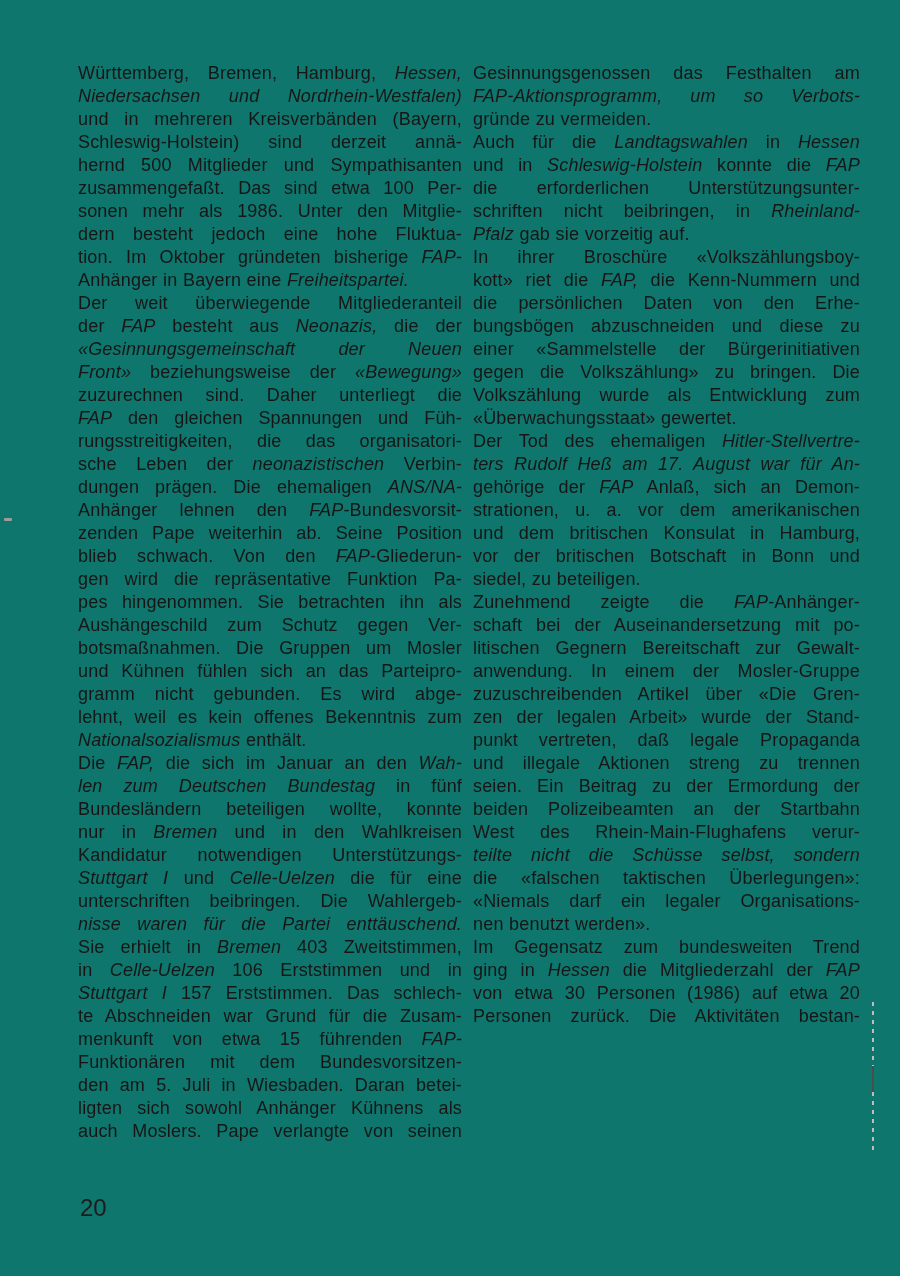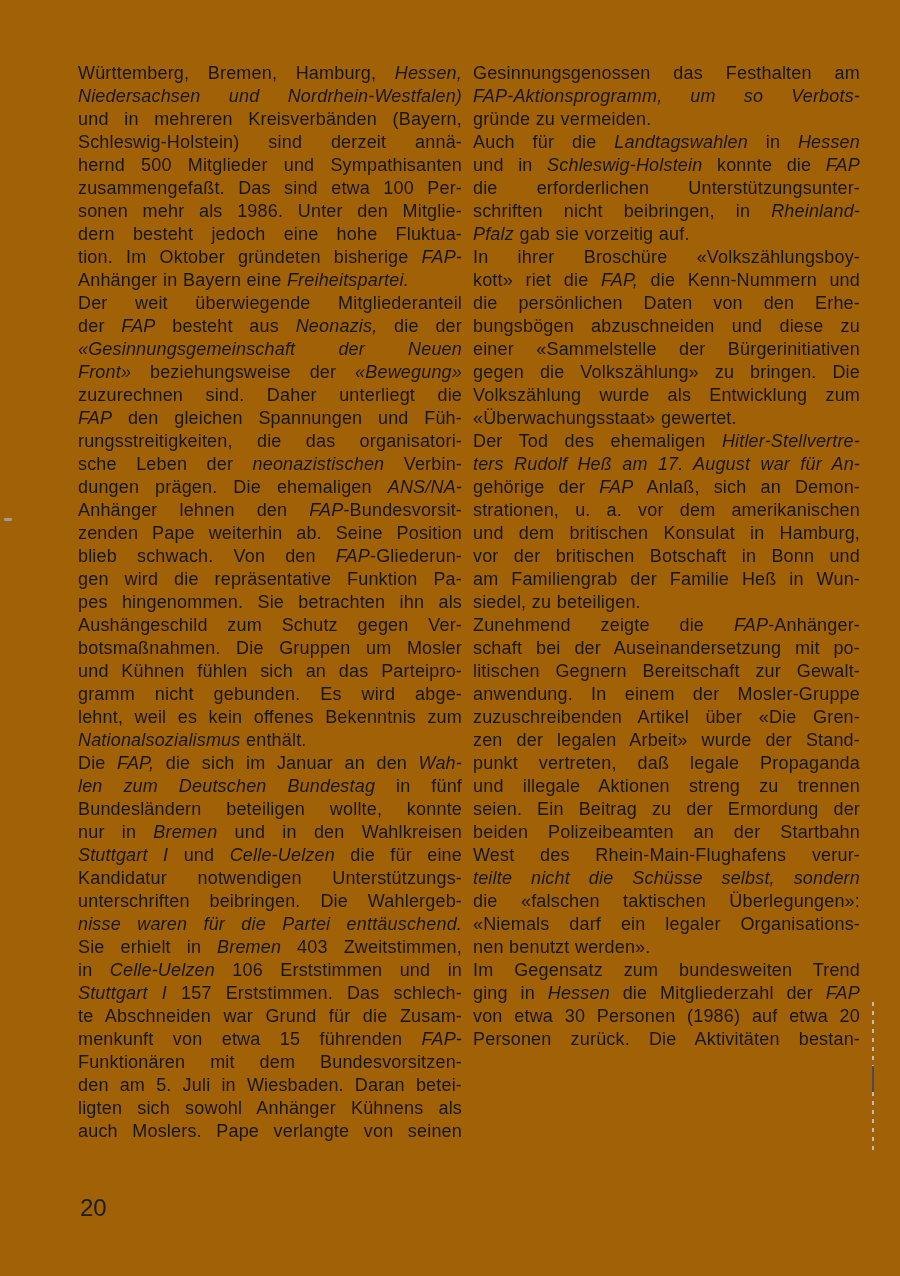--- a/index.html
+++ b/index.html
@@ -6,21 +6,21 @@
   body {
     width: 900px; height: 1276px;
     background: #ffffff;
     position: relative;
     font-family: "Liberation Sans", "DejaVu Sans", sans-serif;
     color: #161616;
     overflow: hidden;
   }
   .page {
     position: absolute; inset: 0;
-    background: #a16207;
+    background: #0f766e;
     padding-left: 44px;
   }
   .col {
     position: absolute;
     top: 62px;
     font-size: 18px;
     line-height: 23px;
     letter-spacing: 0.01em;
   }
   .col-left  { left: 78px;  width: 384px; }
@@ -96,22 +96,22 @@
         <div class="line"><span>und Kühnen fühlen sich an das Parteipro-</span></div>
         <div class="line"><span>gramm nicht gebunden. Es wird abge-</span></div>
         <div class="line"><span>lehnt, weil es kein offenes Bekenntnis zum</span></div>
         <div class="line end"><span class="seg-i">Nationalsozialismus</span><span> enthält.</span></div>
       </div>
       <div class="para">
         <div class="line"><span>Die </span><span class="seg-i">FAP,</span><span> die sich im Januar an den </span><span class="seg-i">Wah-</span></div>
         <div class="line"><span class="seg-i">len zum Deutschen Bundestag</span><span> in fünf</span></div>
         <div class="line"><span>Bundesländern beteiligen wollte, konnte</span></div>
         <div class="line"><span>nur in </span><span class="seg-i">Bremen</span><span> und in den Wahlkreisen</span></div>
+        <div class="line"><span>Kandidatur notwendigen Unterstützungs-</span></div>
         <div class="line"><span class="seg-i">Stuttgart I</span><span> und </span><span class="seg-i">Celle-Uelzen</span><span> die für eine</span></div>
-        <div class="line"><span>Kandidatur notwendigen Unterstützungs-</span></div>
         <div class="line"><span>unterschriften beibringen. Die Wahlergeb-</span></div>
         <div class="line"><span class="seg-i">nisse waren für die Partei enttäuschend.</span></div>
         <div class="line"><span>Sie erhielt in </span><span class="seg-i">Bremen</span><span> 403 Zweitstimmen,</span></div>
         <div class="line"><span>in </span><span class="seg-i">Celle-Uelzen</span><span> 106 Erststimmen und in</span></div>
         <div class="line"><span class="seg-i">Stuttgart I</span><span> 157 Erststimmen. Das schlech-</span></div>
         <div class="line"><span>te Abschneiden war Grund für die Zusam-</span></div>
         <div class="line"><span>menkunft von etwa 15 führenden </span><span class="seg-i">FAP-</span></div>
         <div class="line"><span>Funktionären mit dem Bundesvorsitzen-</span></div>
         <div class="line"><span>den am 5. Juli in Wiesbaden. Daran betei-</span></div>
         <div class="line"><span>ligten sich sowohl Anhänger Kühnens als</span></div>
@@ -142,21 +142,20 @@
         <div class="line"><span>Volkszählung wurde als Entwicklung zum</span></div>
         <div class="line end"><span>«Überwachungsstaat» gewertet.</span></div>
       </div>
       <div class="para">
         <div class="line"><span>Der Tod des ehemaligen </span><span class="seg-i">Hitler-Stellvertre-</span></div>
         <div class="line"><span class="seg-i">ters Rudolf Heß am 17. August war für An-</span></div>
         <div class="line"><span>gehörige der </span><span class="seg-i">FAP</span><span> Anlaß, sich an Demon-</span></div>
         <div class="line"><span>strationen, u. a. vor dem amerikanischen</span></div>
         <div class="line"><span>und dem britischen Konsulat in Hamburg,</span></div>
         <div class="line"><span>vor der britischen Botschaft in Bonn und</span></div>
-        <div class="line"><span>am Familiengrab der Familie Heß in Wun-</span></div>
         <div class="line end"><span>siedel, zu beteiligen.</span></div>
       </div>
       <div class="para">
         <div class="line"><span>Zunehmend zeigte die </span><span class="seg-i">FAP</span><span>-Anhänger-</span></div>
         <div class="line"><span>schaft bei der Auseinandersetzung mit po-</span></div>
         <div class="line"><span>litischen Gegnern Bereitschaft zur Gewalt-</span></div>
         <div class="line"><span>anwendung. In einem der Mosler-Gruppe</span></div>
         <div class="line"><span>zuzuschreibenden Artikel über «Die Gren-</span></div>
         <div class="line"><span>zen der legalen Arbeit» wurde der Stand-</span></div>
         <div class="line"><span>punkt vertreten, daß legale Propaganda</span></div>

